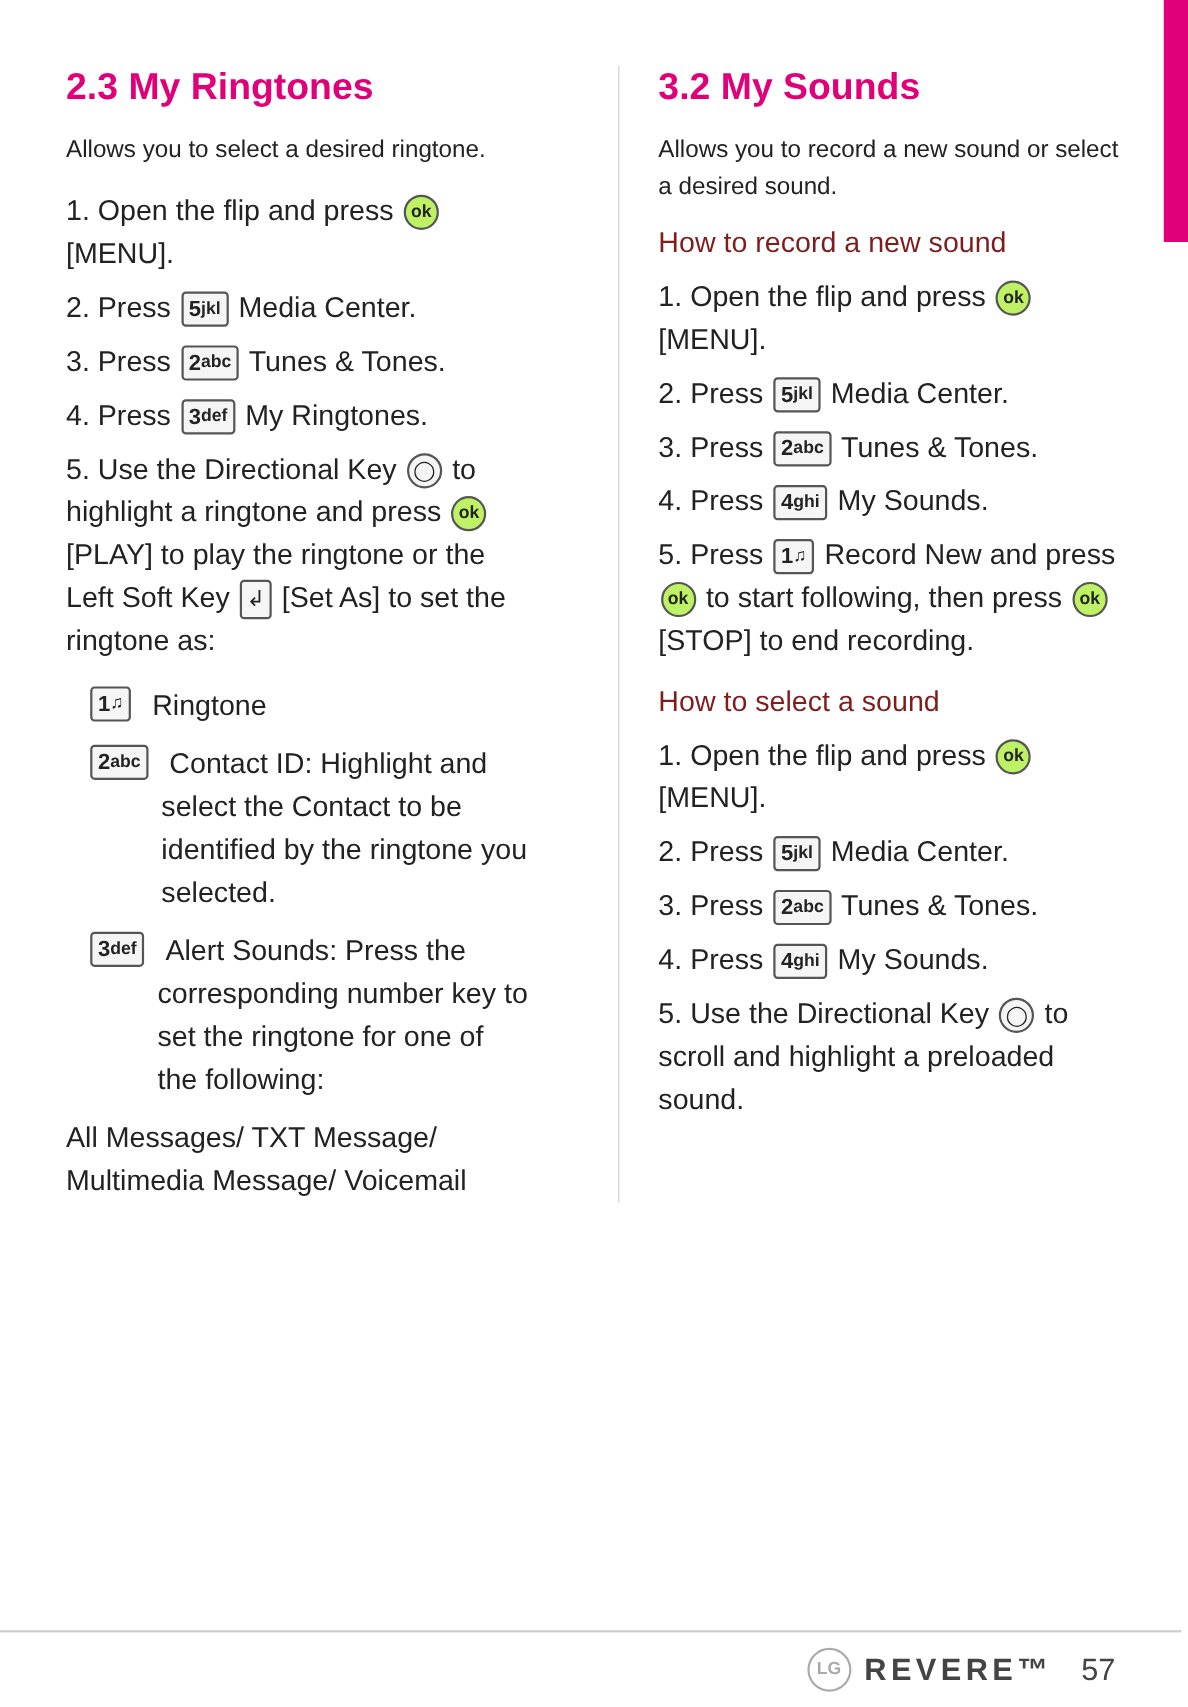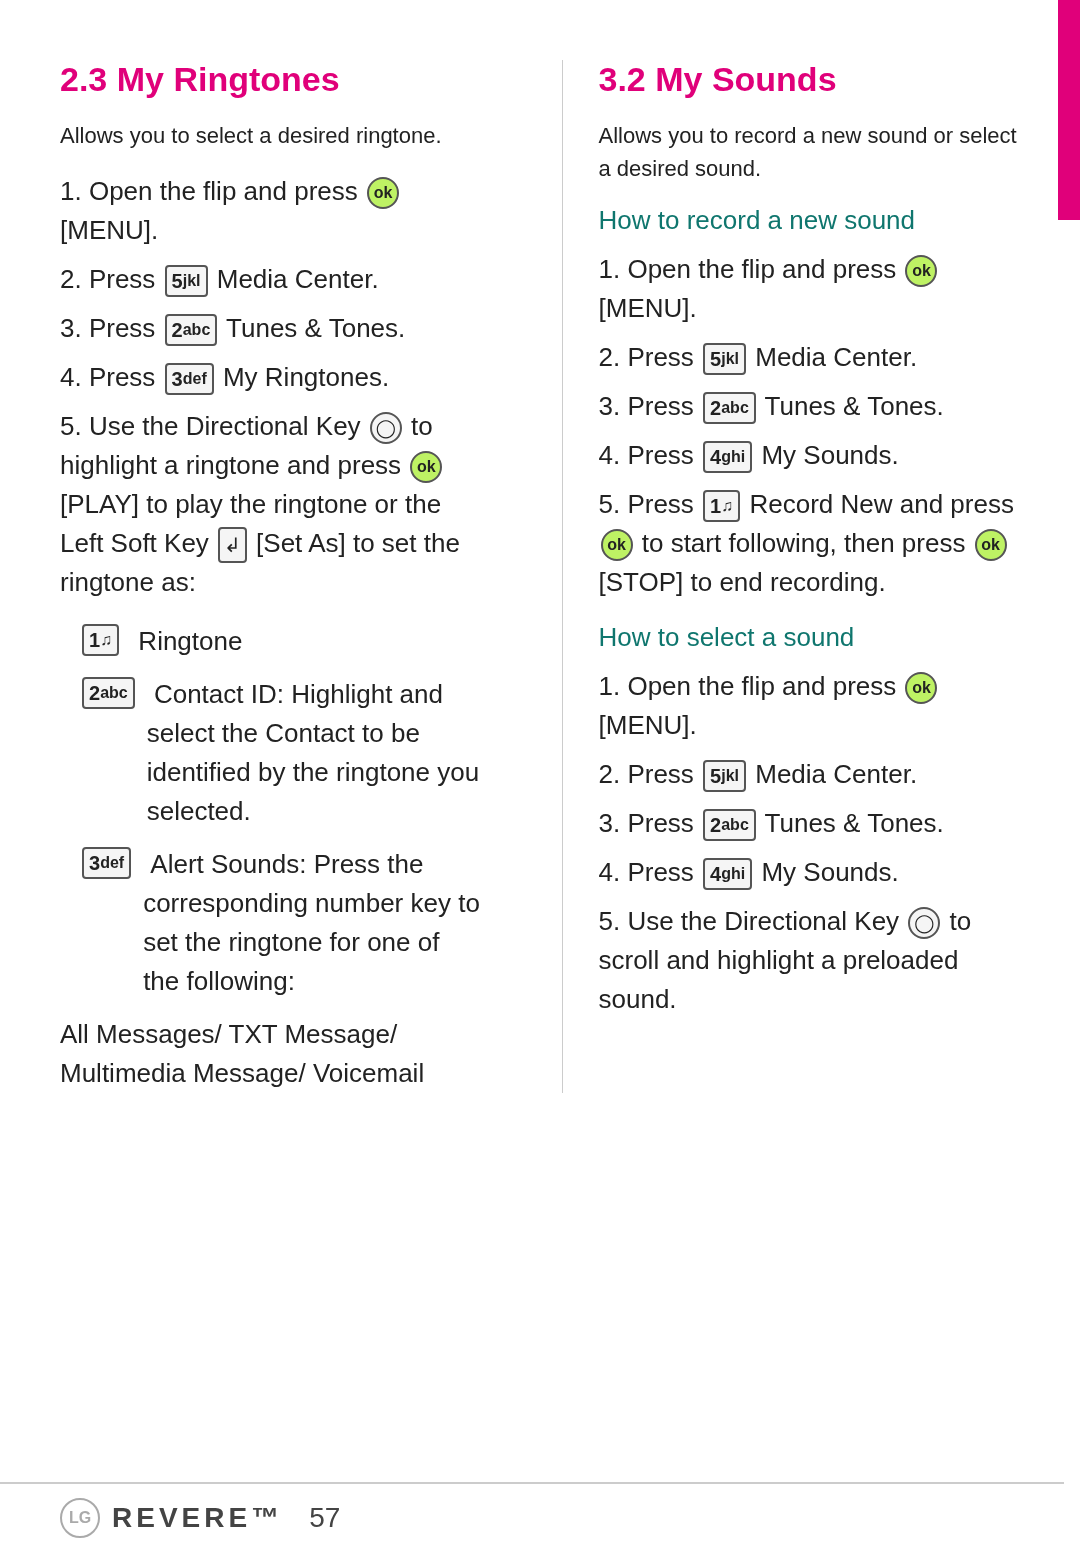--- a/index.html
+++ b/index.html
@@ -60,21 +60,21 @@
       font-size: 22px;
       line-height: 1.5;
       margin-bottom: 20px;
       color: #222;
     }
 
     .subsection-title {
       font-size: 26px;
       font-weight: normal;
       margin-bottom: 14px;
-      color: #0f766e;
+      color: #7f1d1d;
     }
 
     ol {
       list-style: none;
       padding: 0;
       margin: 0 0 20px 0;
     }
 
     ol li {
       font-size: 26px;
@@ -177,25 +177,26 @@
       font-size: 26px;
       line-height: 1.5;
       color: #222;
     }
 
     
     .footer {
       position: absolute;
       bottom: 0;
       left: 0;
-      right: 16px;
+      right: 6px;
       height: 70px;
       border-top: 2px solid #ccc;
       display: flex;
       align-items: center;
+      justify-content: flex-end;
       padding: 12px 60px;
     }
 
     .footer-logo {
       display: flex;
       align-items: center;
       gap: 12px;
       color: #555;
       font-size: 24px;
     }

